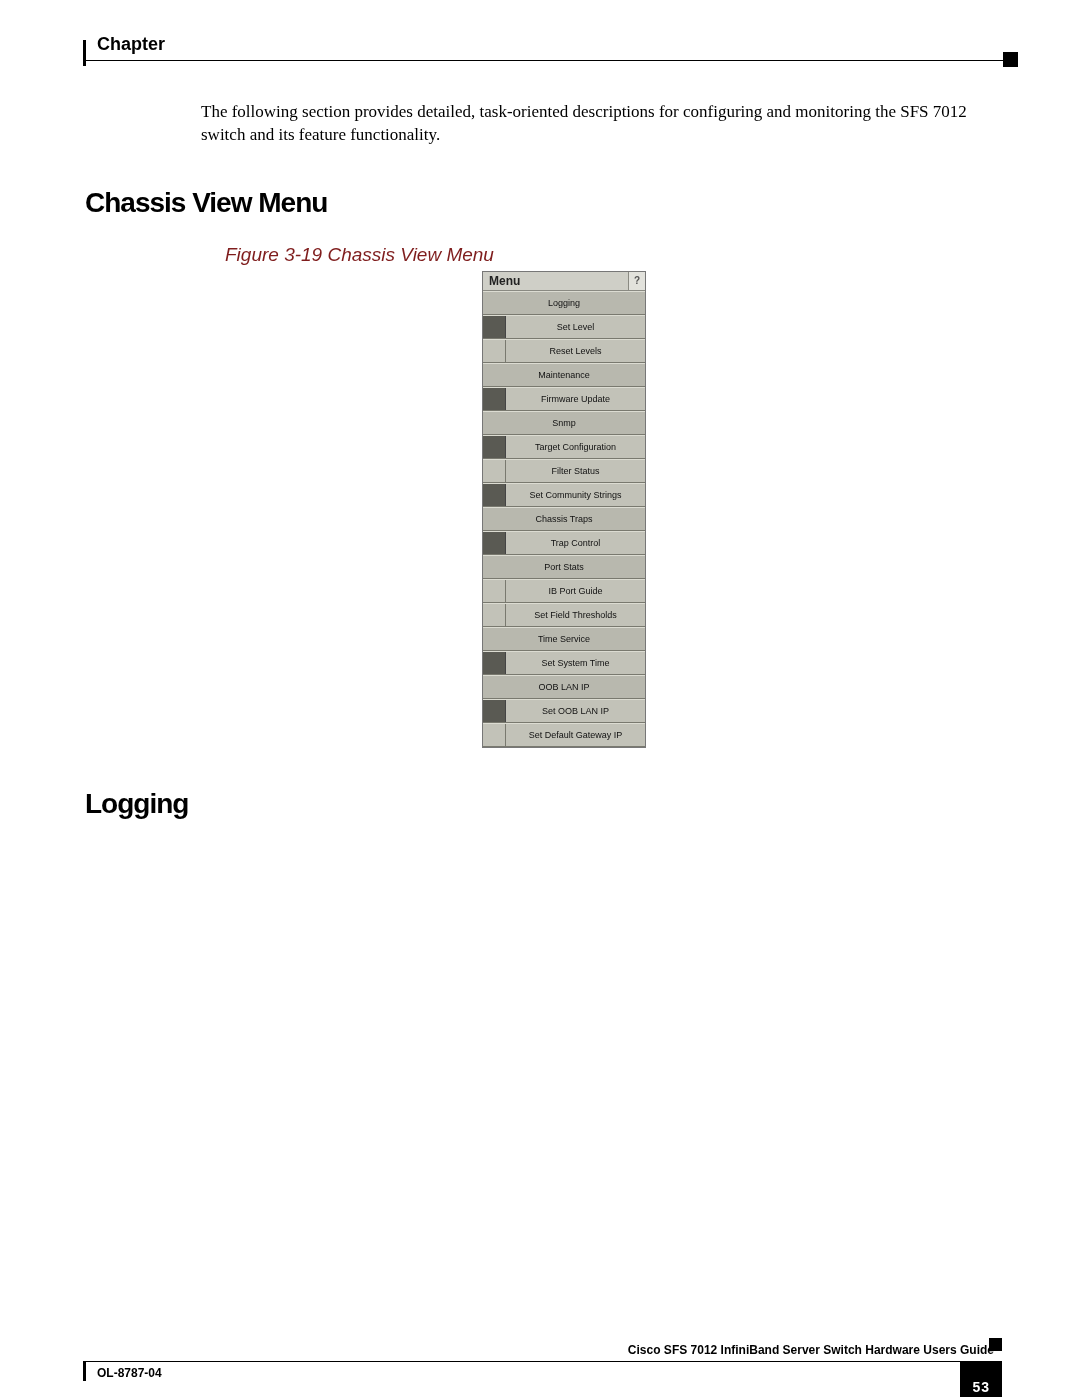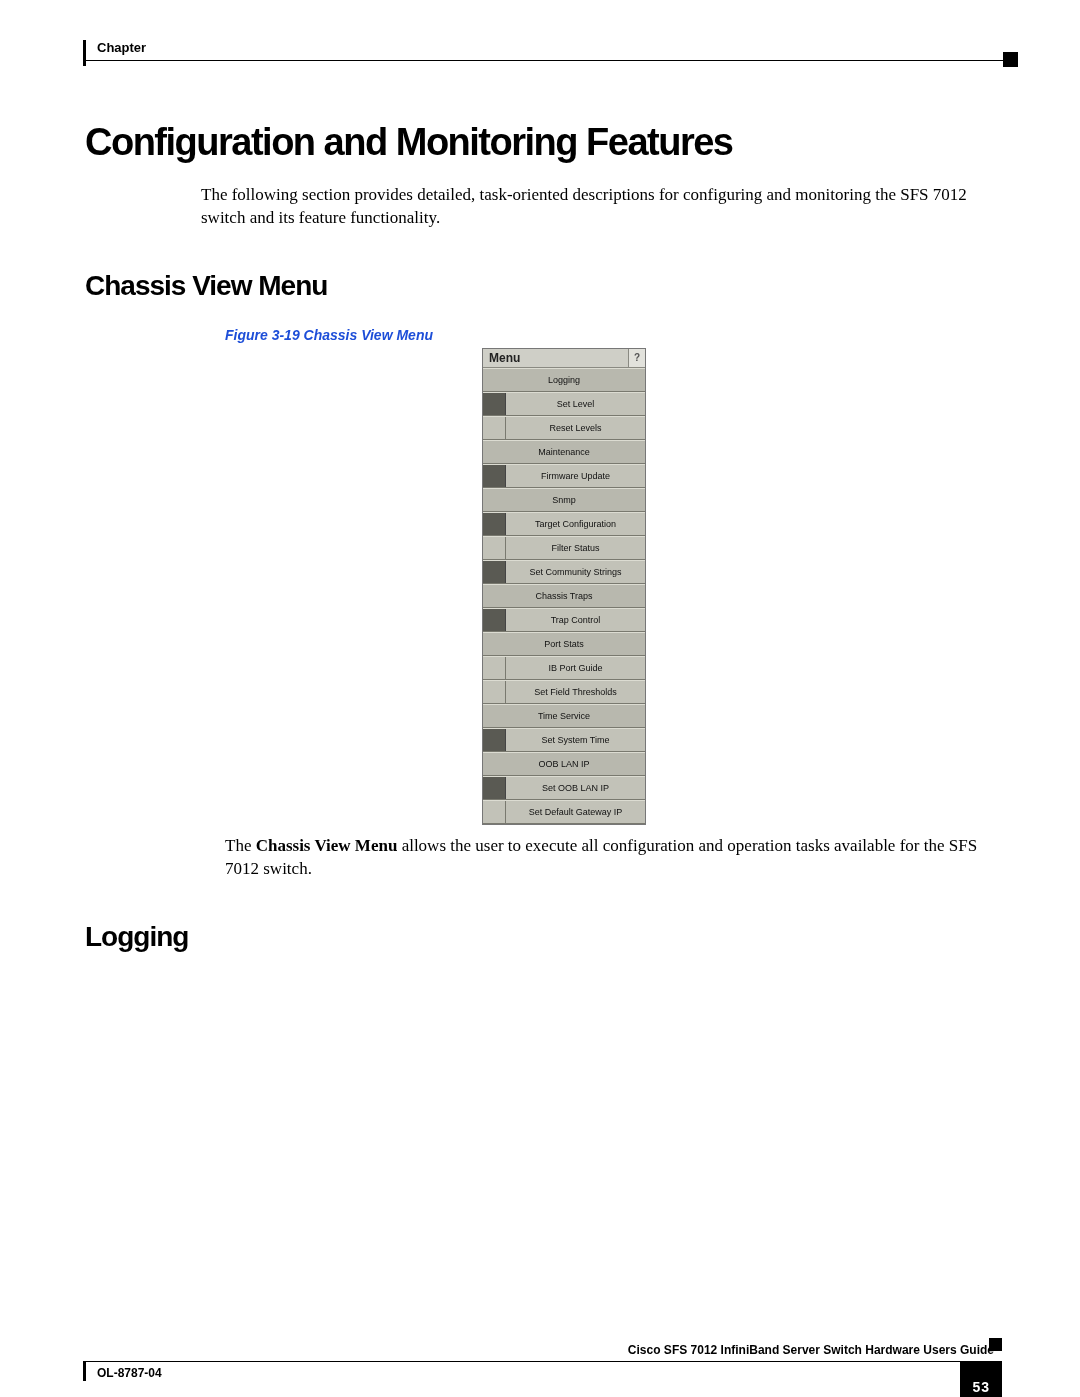--- a/index.html
+++ b/index.html
@@ -33,21 +33,21 @@
     bottom: -6px;
     width: 3px;
     background: #000;
   }
   .top-chapter {
     position: absolute;
     left: 12px;
     bottom: 5px;
     font-family: Arial, Helvetica, sans-serif;
     font-weight: bold;
-    font-size: 13px;
+    font-size: 18px;
   }
   .top-square {
     position: absolute;
     right: -8px;
     top: 22px;
     width: 15px;
     height: 15px;
     background: #000;
   }
   h1.main-title {
@@ -65,26 +65,26 @@
   }
   h2.section {
     font-family: Arial, Helvetica, sans-serif;
     font-weight: 800;
     font-size: 28px;
     margin: 40px 0 10px 0;
     letter-spacing: -1px;
   }
   .figure-caption {
     font-family: Arial, Helvetica, sans-serif;
-    font-weight: bold;
+    font-weight: normal;
     font-style: italic;
-    font-size: 14px;
+    font-size: 19px;
     margin-left: 140px;
     margin-top: 25px;
-    color: #1d4ed8;
+    color: #7f1d1d;
   }
   .menu-panel {
     margin: 5px 0 10px 397px;
     width: 162px;
     border: 1px solid #777;
     background: #b9b9b3;
     font-family: Tahoma, Arial, sans-serif;
   }
   .menu-title-row {
     display: flex;
@@ -215,21 +215,20 @@
 </head>
 <body>
 
 <div class="page">
   <div class="top-header">
     <div class="top-left-ledge"></div>
     <div class="top-chapter">Chapter</div>
     <div class="top-square"></div>
   </div>
 
-  <h1 class="main-title">Configuration and Monitoring Features</h1>
   <p class="intro">The following section provides detailed, task-oriented descriptions for configuring and monitoring the SFS 7012 switch and its feature functionality.</p>
 
   <h2 class="section">Chassis View Menu</h2>
   <div class="figure-caption">Figure 3-19   Chassis View Menu</div>
 
   <div class="menu-panel">
     <div class="menu-title-row">
       <div class="menu-title">Menu</div>
       <div class="help-btn">?</div>
     </div>
@@ -299,23 +298,20 @@
           <div class="dark-stub"></div>
           <div class="label">Set OOB LAN IP</div>
         </div>
         <div class="menu-row">
           <div class="stub"></div>
           <div class="label">Set Default Gateway IP</div>
         </div>
       </div>
   </div>
 
-  <p class="body-para">
-    <span>The </span><span class="bold">Chassis View Menu</span><span> allows the user to execute all configuration and operation tasks available for the SFS 7012 switch.</span>
-  </p>
 
   <h2 class="section">Logging</h2>
 
   <div class="footer">
     <div class="footer-square-accent"></div>
     <div class="footer-title">Cisco SFS 7012 InfiniBand Server Switch Hardware Users Guide</div>
     <div class="footer-line">
       <div class="footer-left-ledge"></div>
       <div class="footer-doc">OL-8787-04</div>
       <div class="page-badge">53</div>

